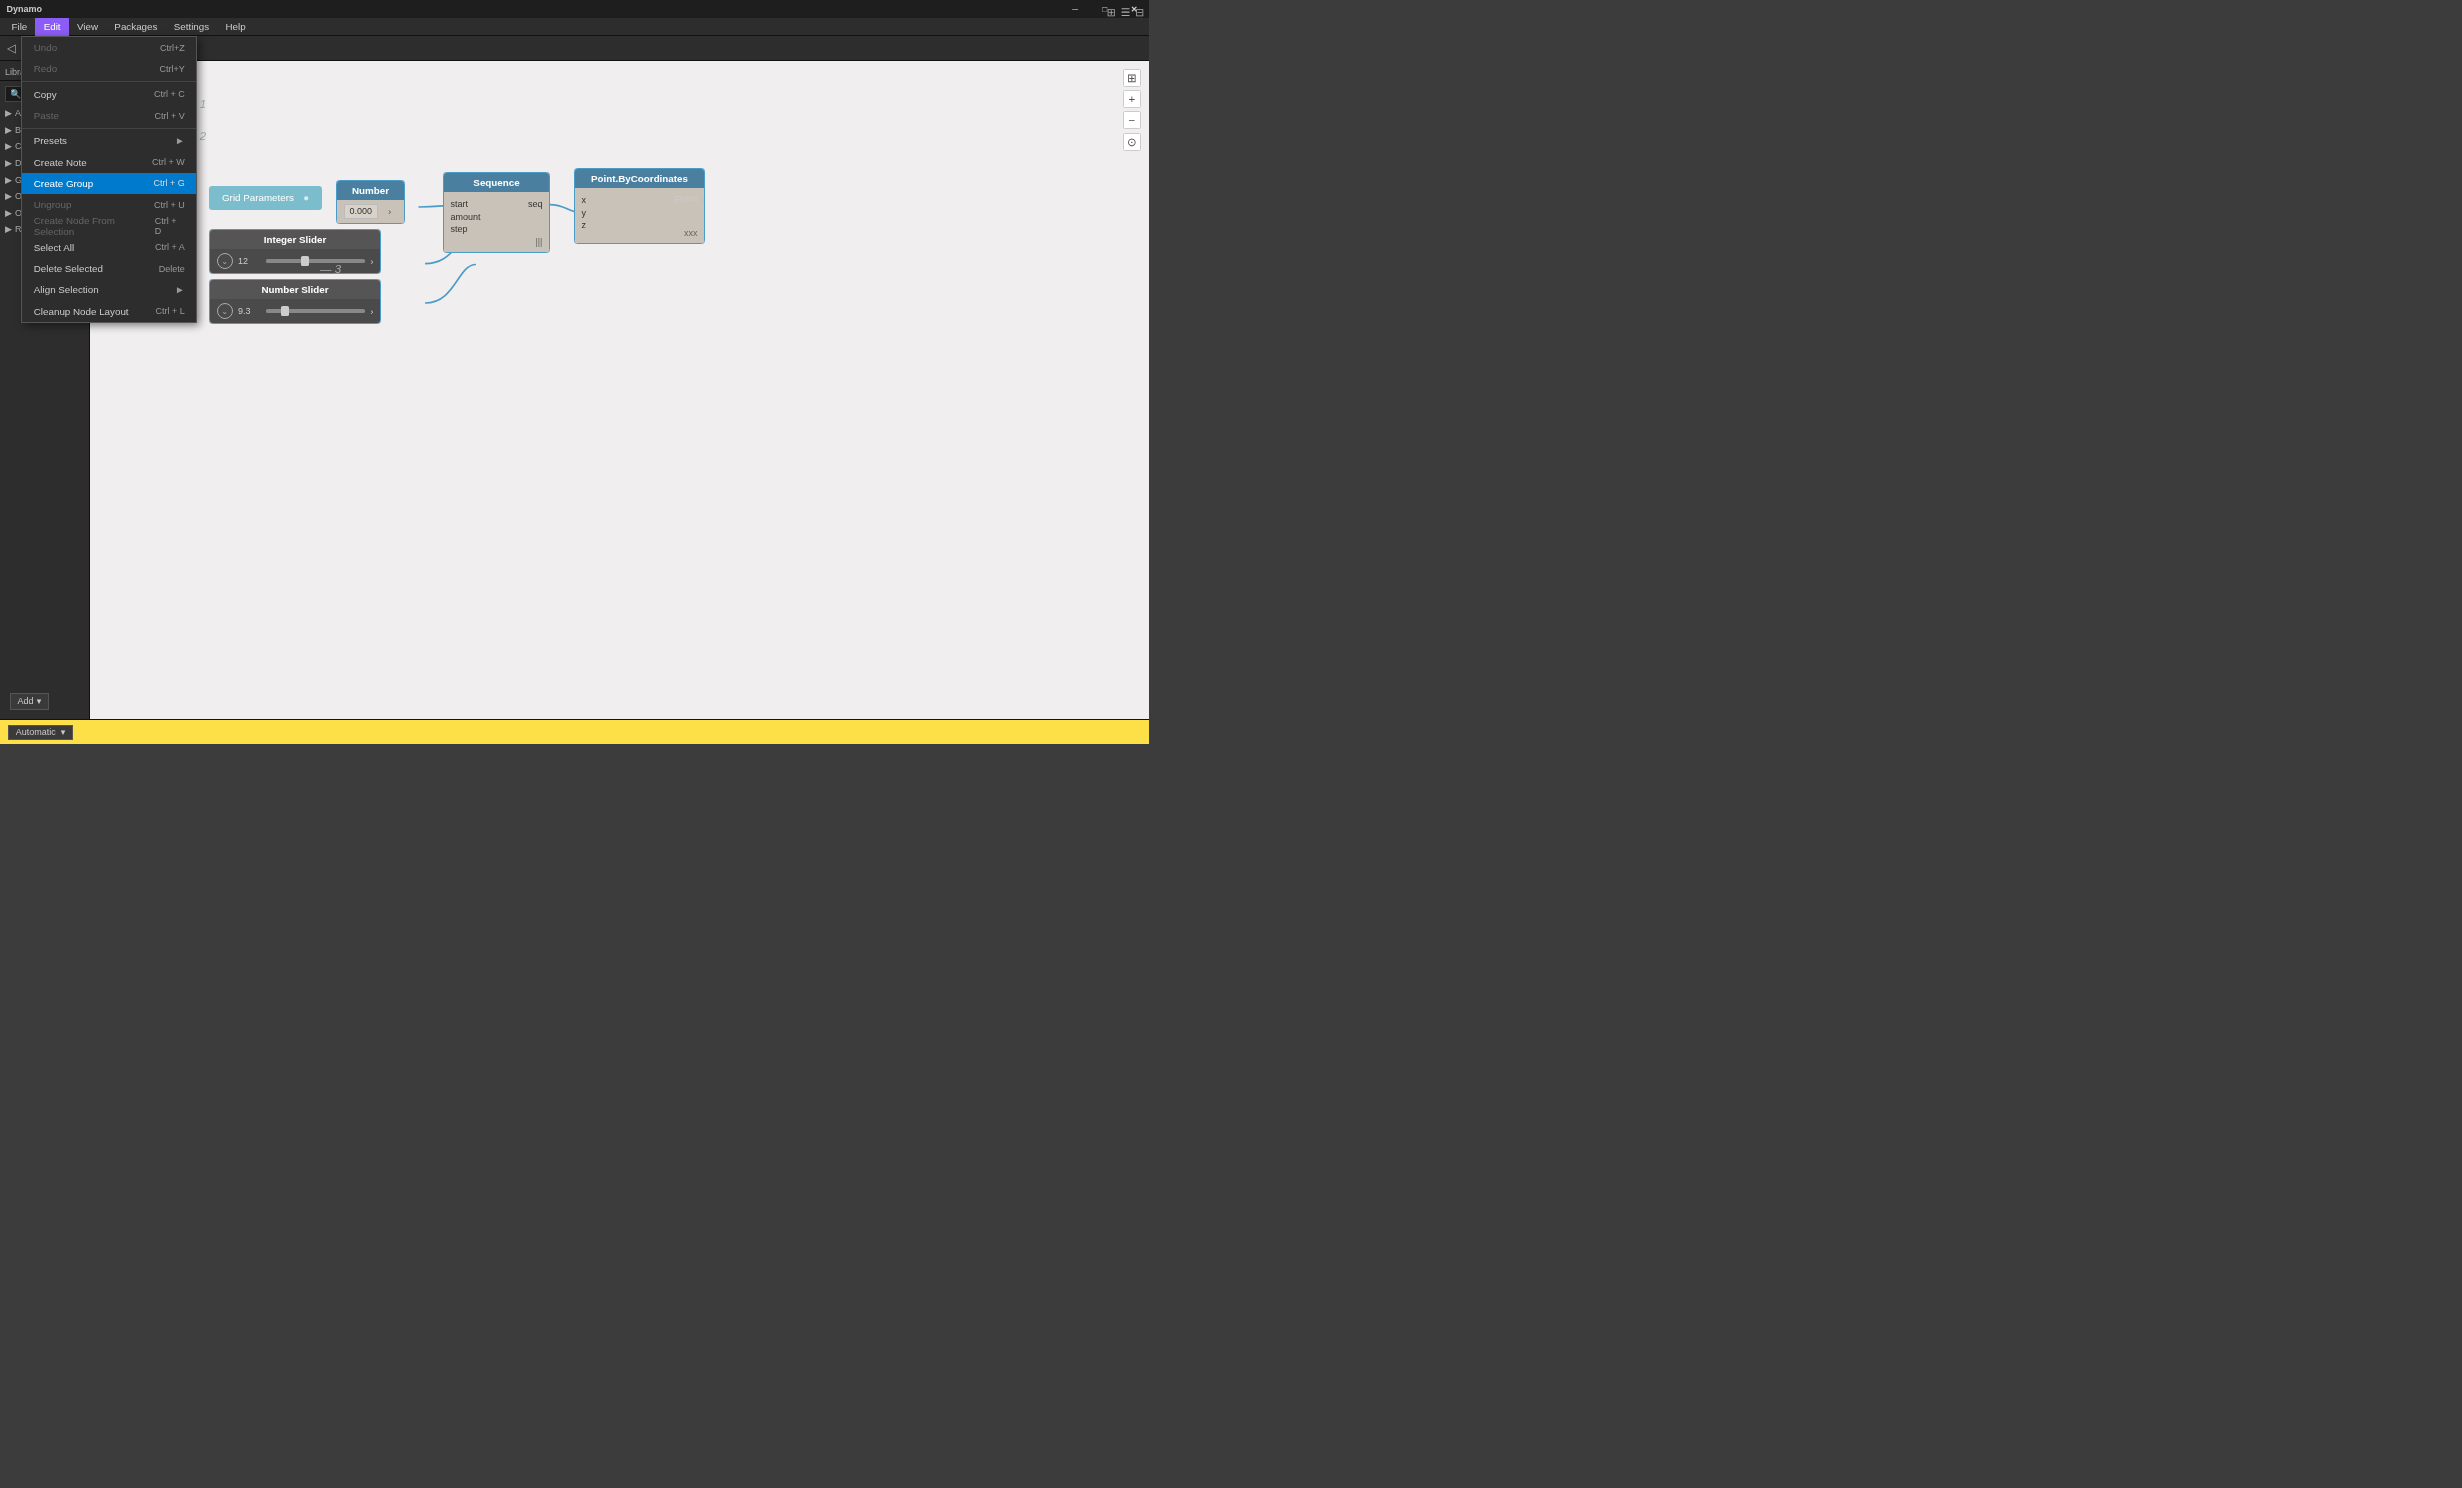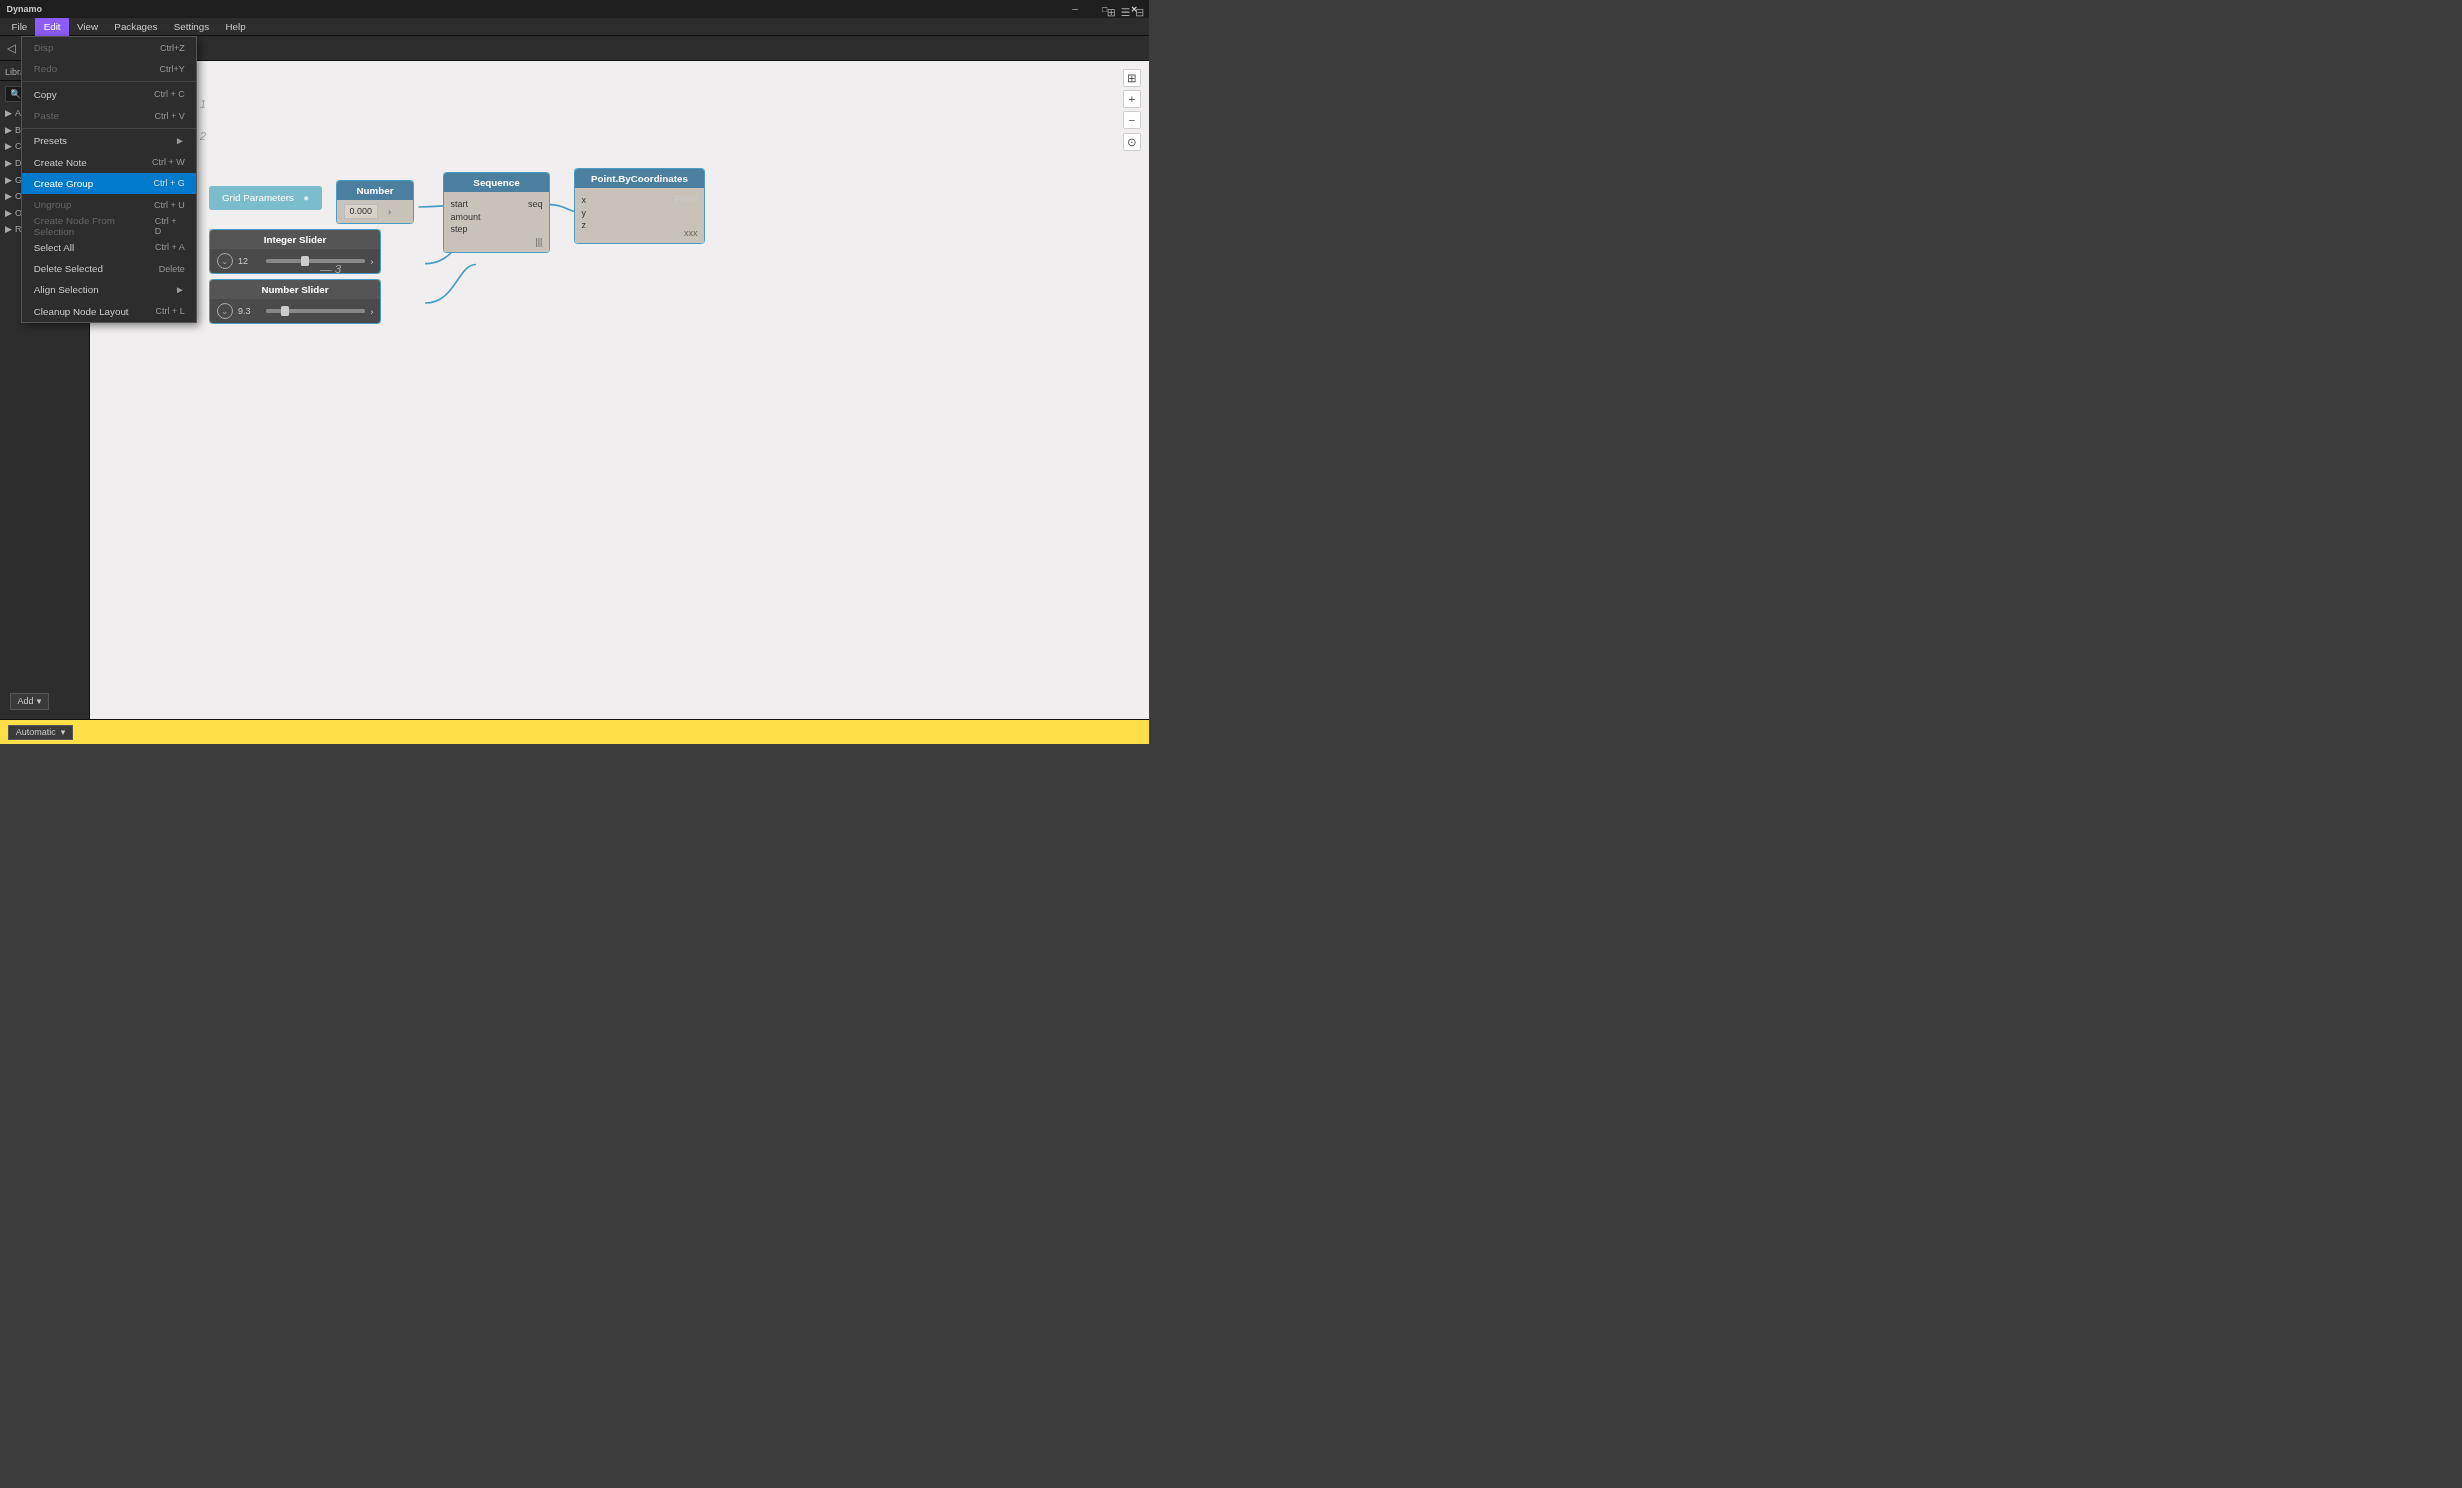--- a/index.html
+++ b/index.html
@@ -187,21 +187,21 @@
       font-size: 9px;
       color: #333;
     }
     .port-label { color: #333; font-size: 9px; }
     .port-out { color: #333; font-size: 9px; }
 
     
     .number-node {
       left: 246px;
       top: 119px;
-      width: 78px;
+      width: 69px;
     }
     .number-node .node-body {
       display: flex;
       align-items: center;
       gap: 4.9px;
       padding: 4.1px 6.6px;
     }
     .number-val {
       background: #d8d2c8;
       border: 0.8px solid #bbb;
@@ -598,21 +598,21 @@
 <div class="bottom-bar">
   <div class="bottom-dropdown">
     <span>Automatic</span>
     <span>▾</span>
   </div>
 </div>
 
 <div class="dropdown-menu">
 
   <div class="dropdown-item disabled">
-    <span>Disp</span>
+    <span>Undo</span>
     <span class="shortcut">Ctrl+Z</span>
   </div>
   <div class="dropdown-item disabled">
     <span>Redo</span>
     <span class="shortcut">Ctrl+Y</span>
   </div>
   <div class="dropdown-separator"></div>
   <div class="dropdown-item">
     <span>Copy</span>
     <span class="shortcut">Ctrl + C</span>

